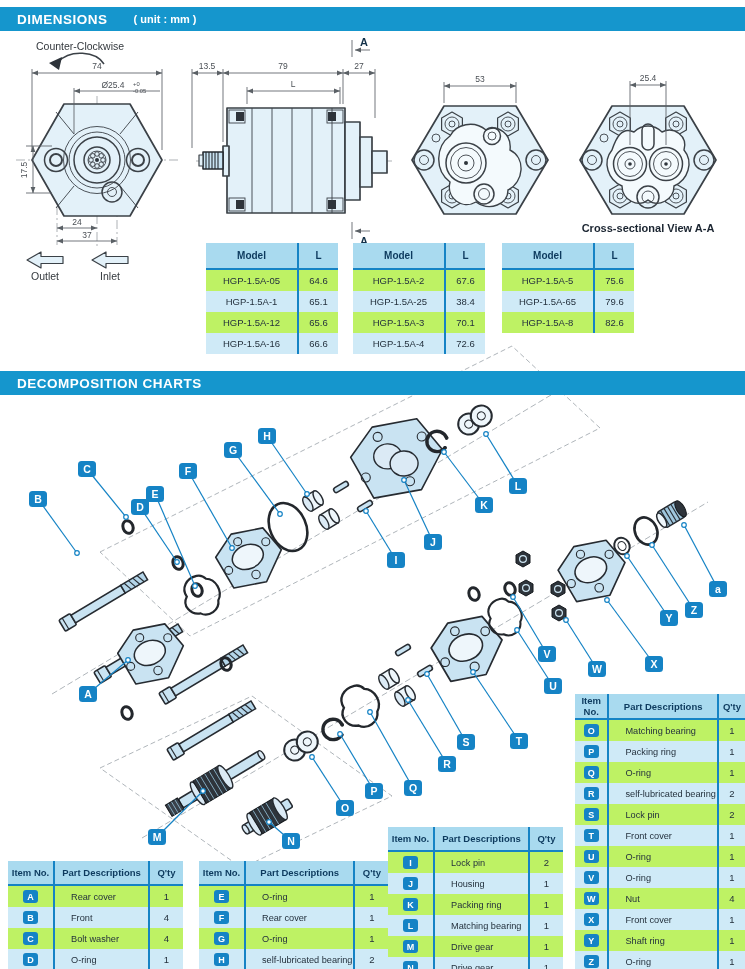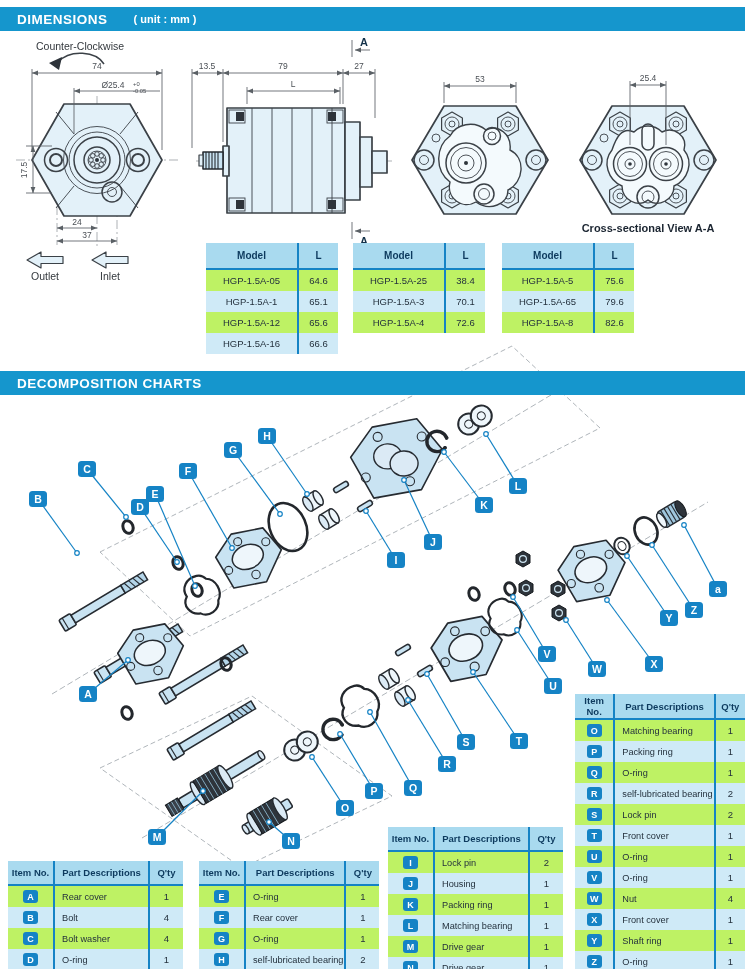--- a/index.html
+++ b/index.html
@@ -18,21 +18,21 @@
        border-bottom:2.5px solid #1583c5; }
   td { font-size:9.5px; color:#24313d; text-align:center; }
   th + th, td + td { border-left:2px solid #1583c5; }
   tbody tr:nth-child(even) { background:#cfeaf7; }
   .mtable th { height:23px; }
   .mtable td { height:19px; }
   .mtable col.c-model { width:92px; } .mtable col.c-l { width:40px; }
   .ptable th { height:21px; font-size:9.5px; }
   .ptable td { height:19px; }
   .ptable col.c-item { width:46px; } .ptable col.c-desc { width:95px; } .ptable col.c-qty { width:34px; }
-  .ptable td.desc { text-align:left; padding-left:7px; font-size:9.2px; white-space:nowrap; overflow:hidden; }
+  .ptable td.desc { text-align:left; padding-left:16px; font-size:9.2px; white-space:nowrap; overflow:hidden; }
   .tbadge { display:inline-flex; width:15px; height:13px; border-radius:3px; background:#1583c5;
             color:#fff; font-size:9px; font-weight:bold; align-items:center; justify-content:center; }
 
   
   .dlabel { position:absolute; width:18px; height:16px; border-radius:3.5px; background:#1583c5;
             color:#fff; font-size:10.5px; font-weight:bold; display:flex; align-items:center;
             justify-content:center; z-index:2; }
 
   
   .part  { fill:#e3f1f9; stroke:#3b4147; stroke-width:1.7; stroke-linejoin:round; }
@@ -515,20 +515,24 @@
         <col class="c-l">
       </colgroup>
     <thead>
         <tr>
       <th>Model</th>
       <th>L</th>
     </tr>
       </thead>
     <tbody>
       <tr>
+          <td>HGP-1.5A-2</td>
+          <td>67.6</td>
+        </tr>
+      <tr>
           <td>HGP-1.5A-25</td>
           <td>38.4</td>
         </tr>
       <tr>
           <td>HGP-1.5A-3</td>
           <td>70.1</td>
         </tr>
       <tr>
           <td>HGP-1.5A-4</td>
           <td>72.6</td>
@@ -604,21 +608,21 @@
     </tr>
       </thead>
     <tbody>
       <tr>
           <td><span class="tbadge">A</span></td>
           <td class="desc">Rear cover</td>
           <td>1</td>
         </tr>
       <tr>
           <td><span class="tbadge">B</span></td>
-          <td class="desc">Bolt</td>
+          <td class="desc">Front</td>
           <td>4</td>
         </tr>
       <tr>
           <td><span class="tbadge">C</span></td>
           <td class="desc">Bolt washer</td>
           <td>4</td>
         </tr>
       <tr>
           <td><span class="tbadge">D</span></td>
           <td class="desc">O-ring</td>

